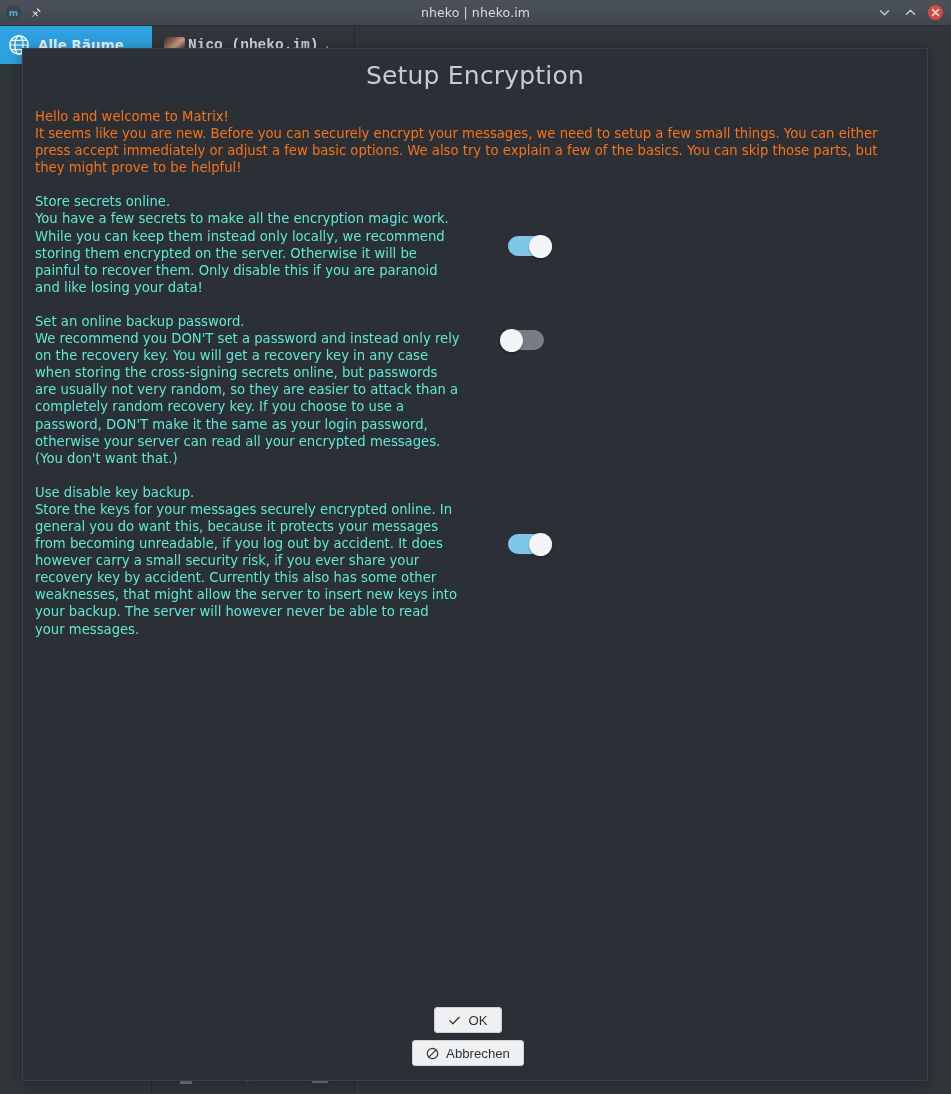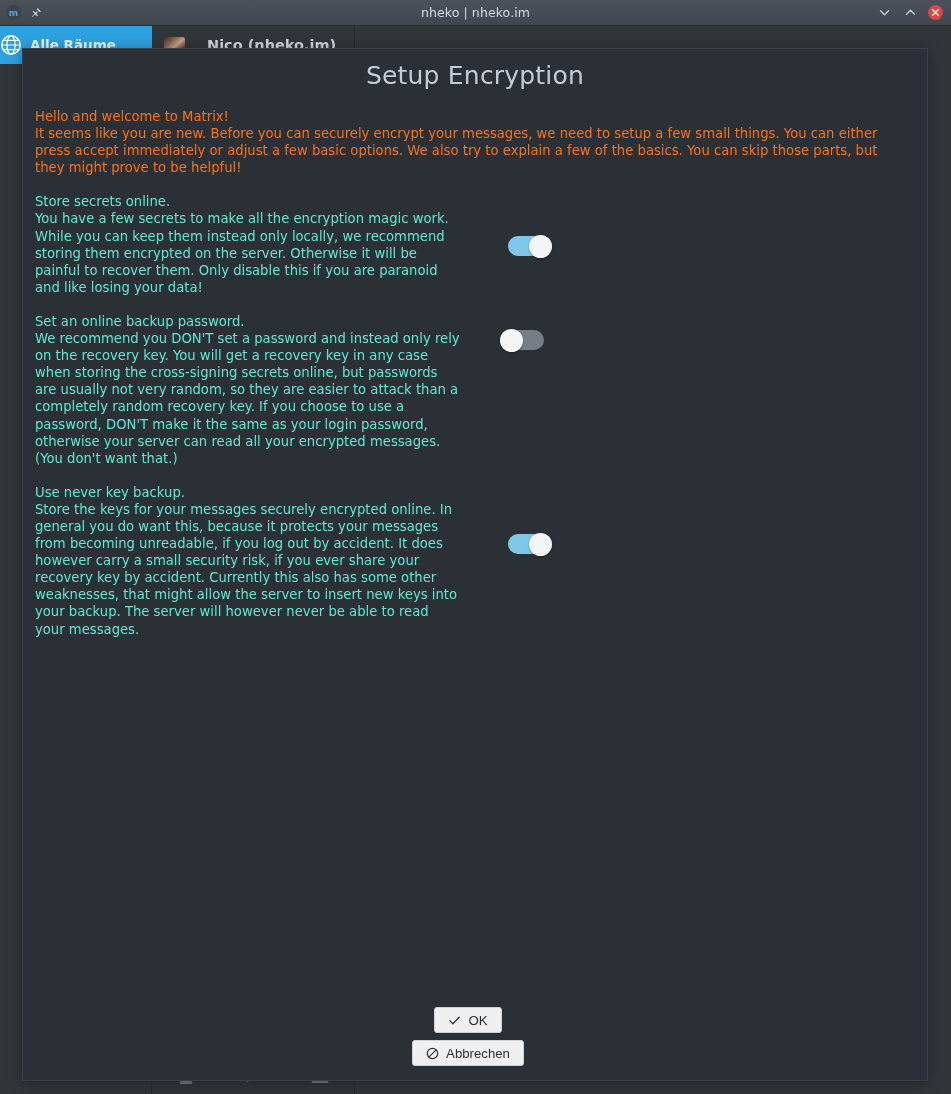--- a/index.html
+++ b/index.html
@@ -42,42 +42,43 @@
 
   
   .app-body {
     position: absolute; left: 0; top: 26px; width: 951px; height: 1068px;
     background: #31363b;
   }
   .sidebar-strip {
     position: absolute; left: 0; top: 0; width: 152px; height: 38px;
     background: #29b6f6;
     background: #2da2e0;
-    display: flex; align-items: center; gap: 8px; 
+    display: flex; align-items: center; gap: 8px; padding-left: 8px;
     overflow: hidden;
   }
   .globe-icon { width: 22px; height: 22px; flex: none; }
   .sidebar-strip .lbl {
     color: #ebf6fd; font-size: 13.5px; font-weight: 600;
     white-space: nowrap;
   }
   .sidebar-rest {
     position: absolute; left: 0; top: 38px; width: 152px; height: 1030px;
     background: #31363b;
     border-right: 1px solid #272c31;
   }
   .roomlist {
     position: absolute; left: 152px; top: 0; width: 203px; height: 1068px;
     background: #31363b;
     border-right: 1px solid #272c31;
   }
   .room-entry {
-    display: flex; align-items: center; gap: 22px;
+    display: flex; align-items: center; gap: 3px;
     height: 38px; padding-left: 12px;
     border-bottom: 1px solid #2b3035;
+    font-family: Liberation Mono, monospace;
   }
   .room-avatar {
     width: 21px; height: 16px; border-radius: 3px; flex: none;
     background: linear-gradient(140deg, #3a2c28 0%, #8a6050 30%, #c9a18b 55%, #6b4638 80%, #2c2420 100%);
   }
   .room-name { color: #cfd6dd; font-size: 14.5px; font-weight: 700; white-space: nowrap; }
   .room-dot { color: #9aa3ab; font-size: 12px; margin-left: 2px; }
   .chat-pane {
     position: absolute; left: 355px; top: 0; width: 596px; height: 1068px;
     background: #31363b;
@@ -288,21 +289,21 @@
         <span class="body">We recommend you DON'T set a password and instead only rely on the recovery key. You will get a recovery key in any case when storing the cross-signing secrets online, but passwords are usually not very random, so they are easier to attack than a completely random recovery key. If you choose to use a password, DON'T make it the same as your login password, otherwise your server can read all your encrypted messages. (You don't want that.)</span>
       </div>
       <div class="toggle off" style="left:471px; top:16px;">
         <span class="track"></span>
         <span class="knob"></span>
       </div>
     </div>
 
     <div class="sec">
       <div class="sec-text">
-        <span class="hdr">Use never key backup.</span>
+        <span class="hdr">Use disable key backup.</span>
         <span class="body">Store the keys for your messages securely encrypted online. In general you do want this, because it protects your messages from becoming unreadable, if you log out by accident. It does however carry a small security risk, if you ever share your recovery key by accident. Currently this also has some other weaknesses, that might allow the server to insert new keys into your backup. The server will however never be able to read your messages.</span>
       </div>
       <div class="toggle on" style="left:479px; top:49px;">
         <span class="track"></span>
         <span class="knob"></span>
       </div>
     </div>
 
   </div>
 

